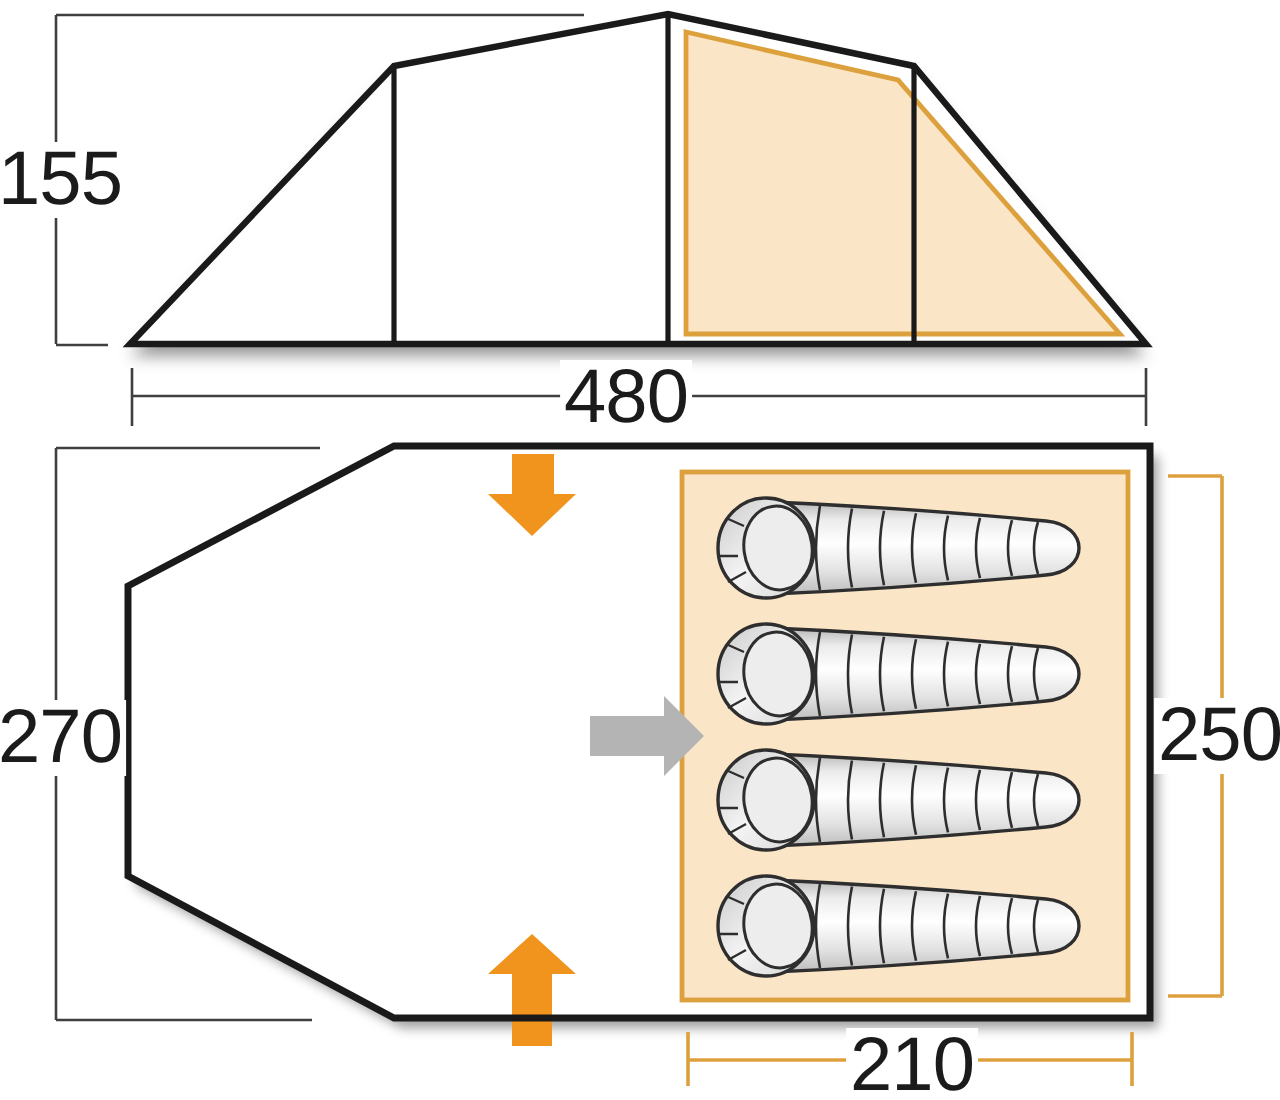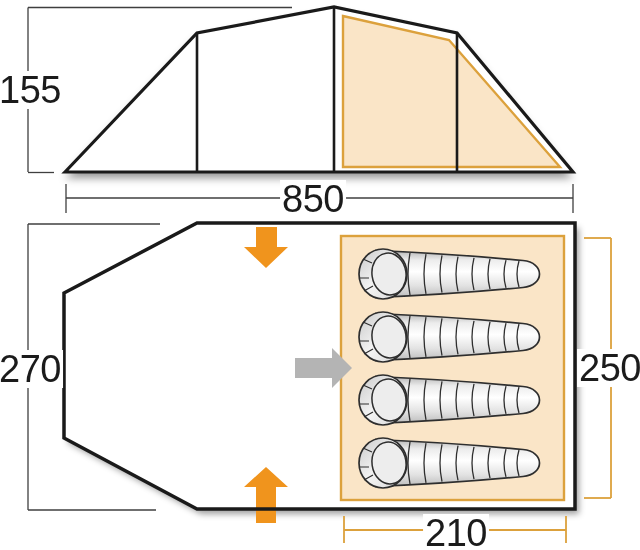--- a/index.html
+++ b/index.html
@@ -138,20 +138,20 @@
     </g>
     <g>
       <line class="dim-tan" x1="344" y1="516" x2="344" y2="543"></line>
       <line class="dim-tan" x1="344" y1="530" x2="566" y2="530"></line>
       <line class="dim-tan" x1="566" y1="516" x2="566" y2="543"></line>
     </g>
   </svg>
 
   <span class="dim-label" style="left:30px;top:90px;">155</span>
 
-  <span class="dim-label" style="left:313px;top:199px;">850</span>
+  <span class="dim-label" style="left:313px;top:199px;">480</span>
 
   <span class="dim-label" style="left:30px;top:369px;">270</span>
 
   <span class="dim-label" style="left:610px;top:368px;">250</span>
 
   <span class="dim-label" style="left:456px;top:533px;">210</span>
 </div>
 
 </body></html>

